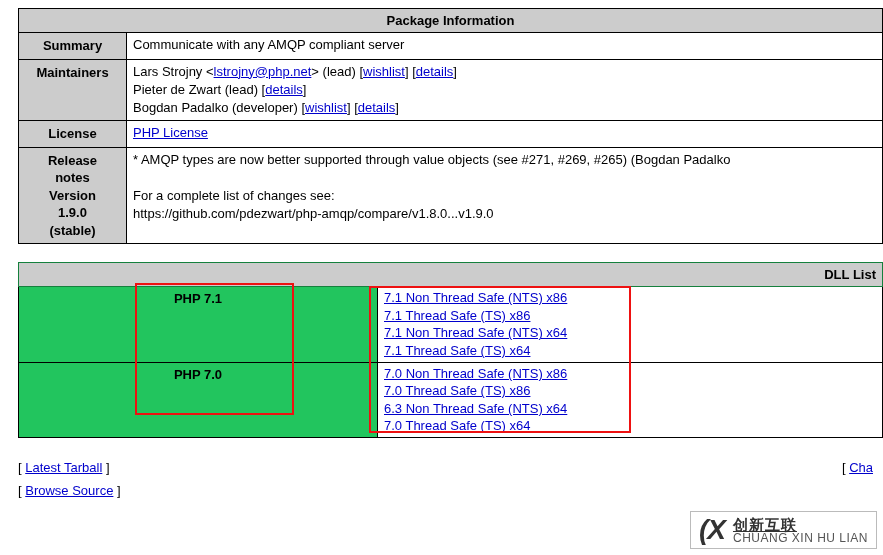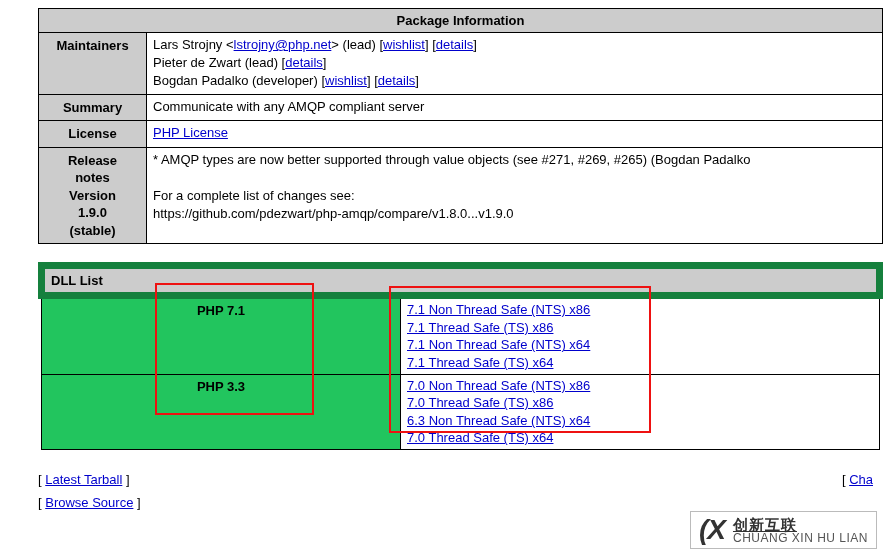--- a/index.html
+++ b/index.html
@@ -4,22 +4,21 @@
 <style>
   body {
     font-family: Verdana, Arial, sans-serif;
     font-size: 13px;
     background: #fff;
     margin: 0;
     padding: 0;
     color: #000;
   }
   .wrap {
-    padding-left: 10px;
-    margin-left: 28px;
+    padding-left: 18px;
   }
   table.info {
     width: 100%;
     border-collapse: collapse;
     border: 1px solid #000;
     margin-top: 8px;
   }
   table.info th.section-title {
     background: #ccc;
     text-align: center;
@@ -46,24 +45,24 @@
   a { color: #0000cc; text-decoration: underline; }
 
   table.dll {
     width: 100%;
     border-collapse: collapse;
     border: 1px solid #000;
     margin-top: 18px;
   }
   table.dll th.section-title {
     background: #ccc;
-    text-align: left;
+    text-align: right;
     font-weight: bold;
     padding: 4px 6px;
-    border: 7px solid #15803d;
+    border: 1px solid #15803d;
   }
   table.dll td.phpver {
     background: #22c55e;
     border: 1px solid #000;
     text-align: center;
     font-weight: bold;
     width: 350px;
     padding: 4px;
     vertical-align: top;
   }
@@ -114,30 +113,30 @@
 <body>
 
 <div class="wrap">
 
   <table class="info">
     <tbody>
         <tr>
       <th class="section-title" colspan="2">Package Information</th>
     </tr>
     <tr>
+      <th class="rowlabel">Summary</th>
+      <td>Communicate with any AMQP compliant server</td>
+    </tr>
+    <tr>
       <th class="rowlabel">Maintainers</th>
       <td id="maintainers-cell">
         <span>Lars Strojny</span> &lt;<a href="#">lstrojny@php.net</a>&gt;<span> (lead) </span>[<a href="#">wishlist</a>] [<a href="#">details</a>]<br>
         <span>Pieter de Zwart (lead) </span>[<a href="#">details</a>]<br>
         <span>Bogdan Padalko (developer) </span>[<a href="#">wishlist</a>] [<a href="#">details</a>]
       </td>
-    </tr>
-    <tr>
-      <th class="rowlabel">Summary</th>
-      <td>Communicate with any AMQP compliant server</td>
     </tr>
     <tr>
       <th class="rowlabel">License</th>
       <td><a href="#">PHP License</a></td>
     </tr>
     <tr>
       <th class="rowlabel">
         <span>Release</span><br>
         <span>notes</span><br>
         <span>Version</span><br>
@@ -162,21 +161,21 @@
       <tr>
         <td class="phpver">PHP 7.1</td>
         <td class="links">
           <a href="#">7.1 Non Thread Safe (NTS) x86</a><br>
           <a href="#">7.1 Thread Safe (TS) x86</a><br>
           <a href="#">7.1 Non Thread Safe (NTS) x64</a><br>
           <a href="#">7.1 Thread Safe (TS) x64</a>
         </td>
       </tr>
       <tr>
-        <td class="phpver">PHP 3.3</td>
+        <td class="phpver">PHP 7.0</td>
         <td class="links">
           <a href="#">7.0 Non Thread Safe (NTS) x86</a><br>
           <a href="#">7.0 Thread Safe (TS) x86</a><br>
           <a href="#">6.3 Non Thread Safe (NTS) x64</a><br>
           <a href="#">7.0 Thread Safe (TS) x64</a>
         </td>
       </tr>
     </tbody>
       </table>
 

